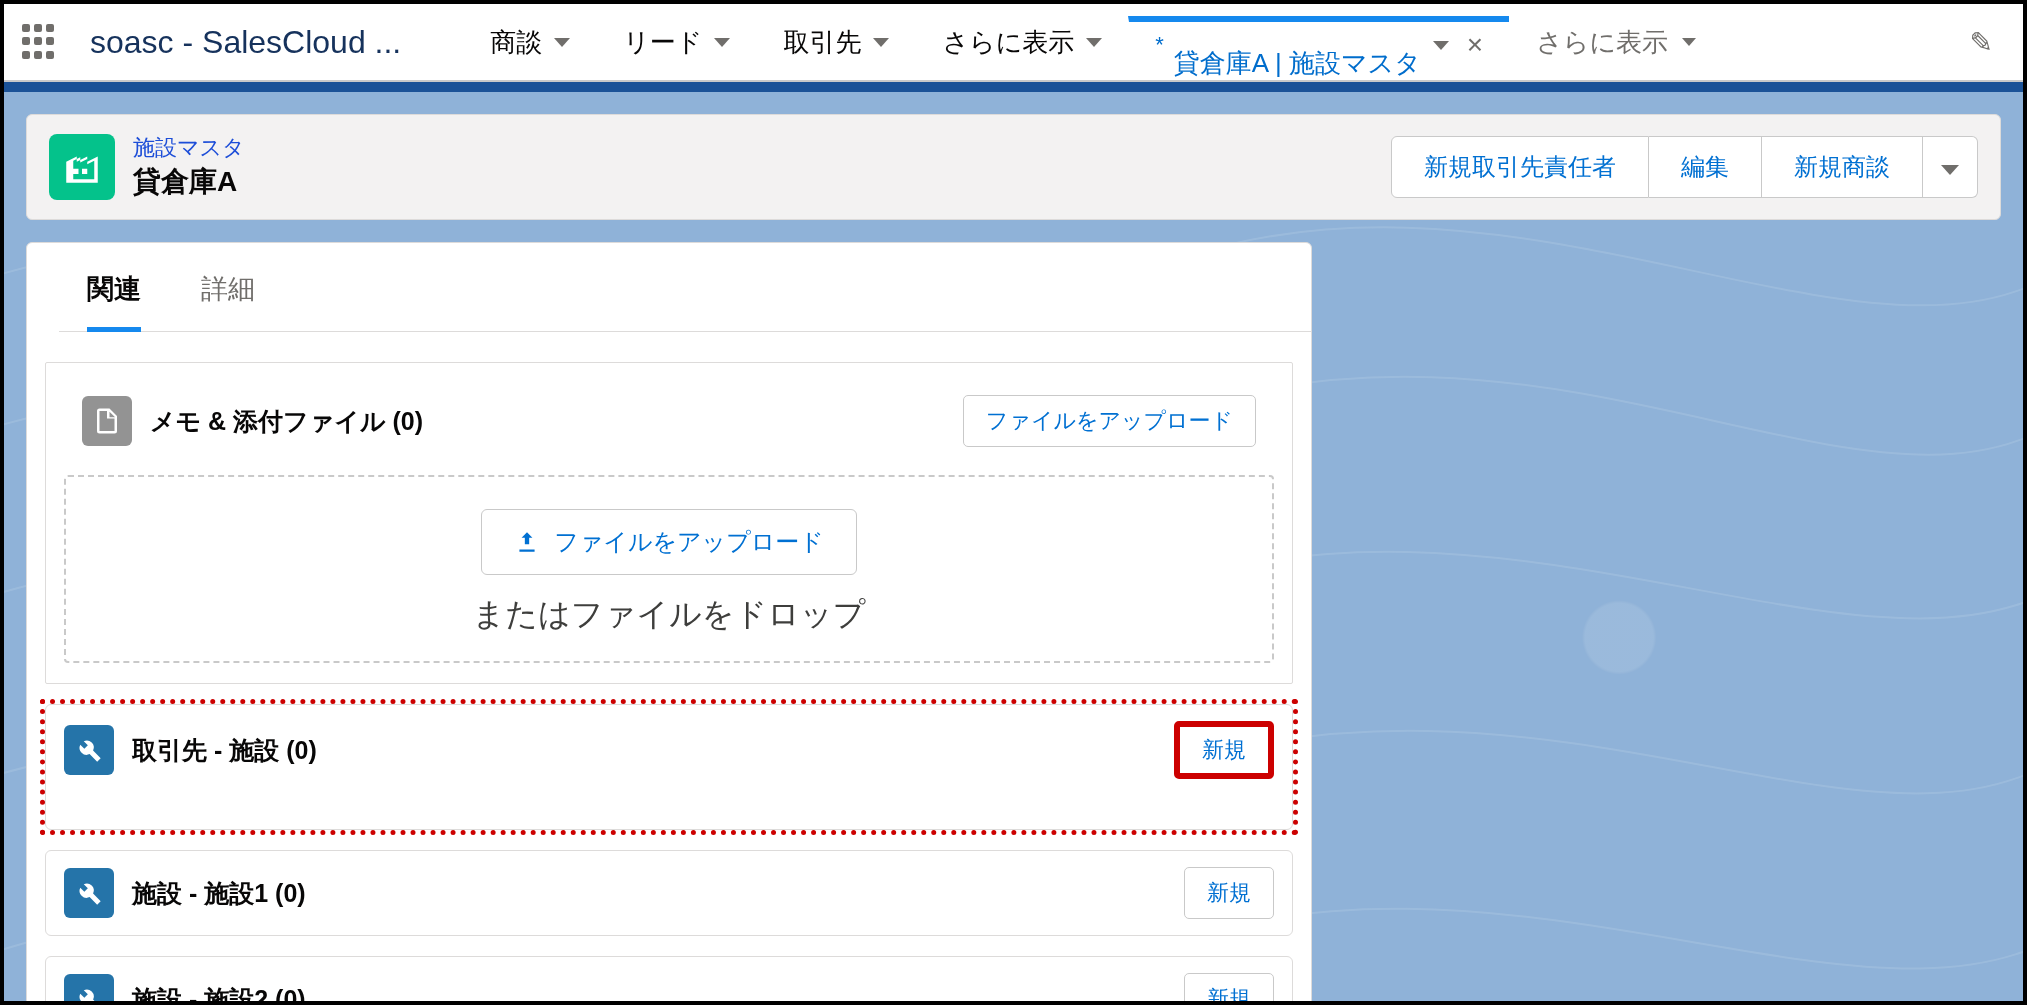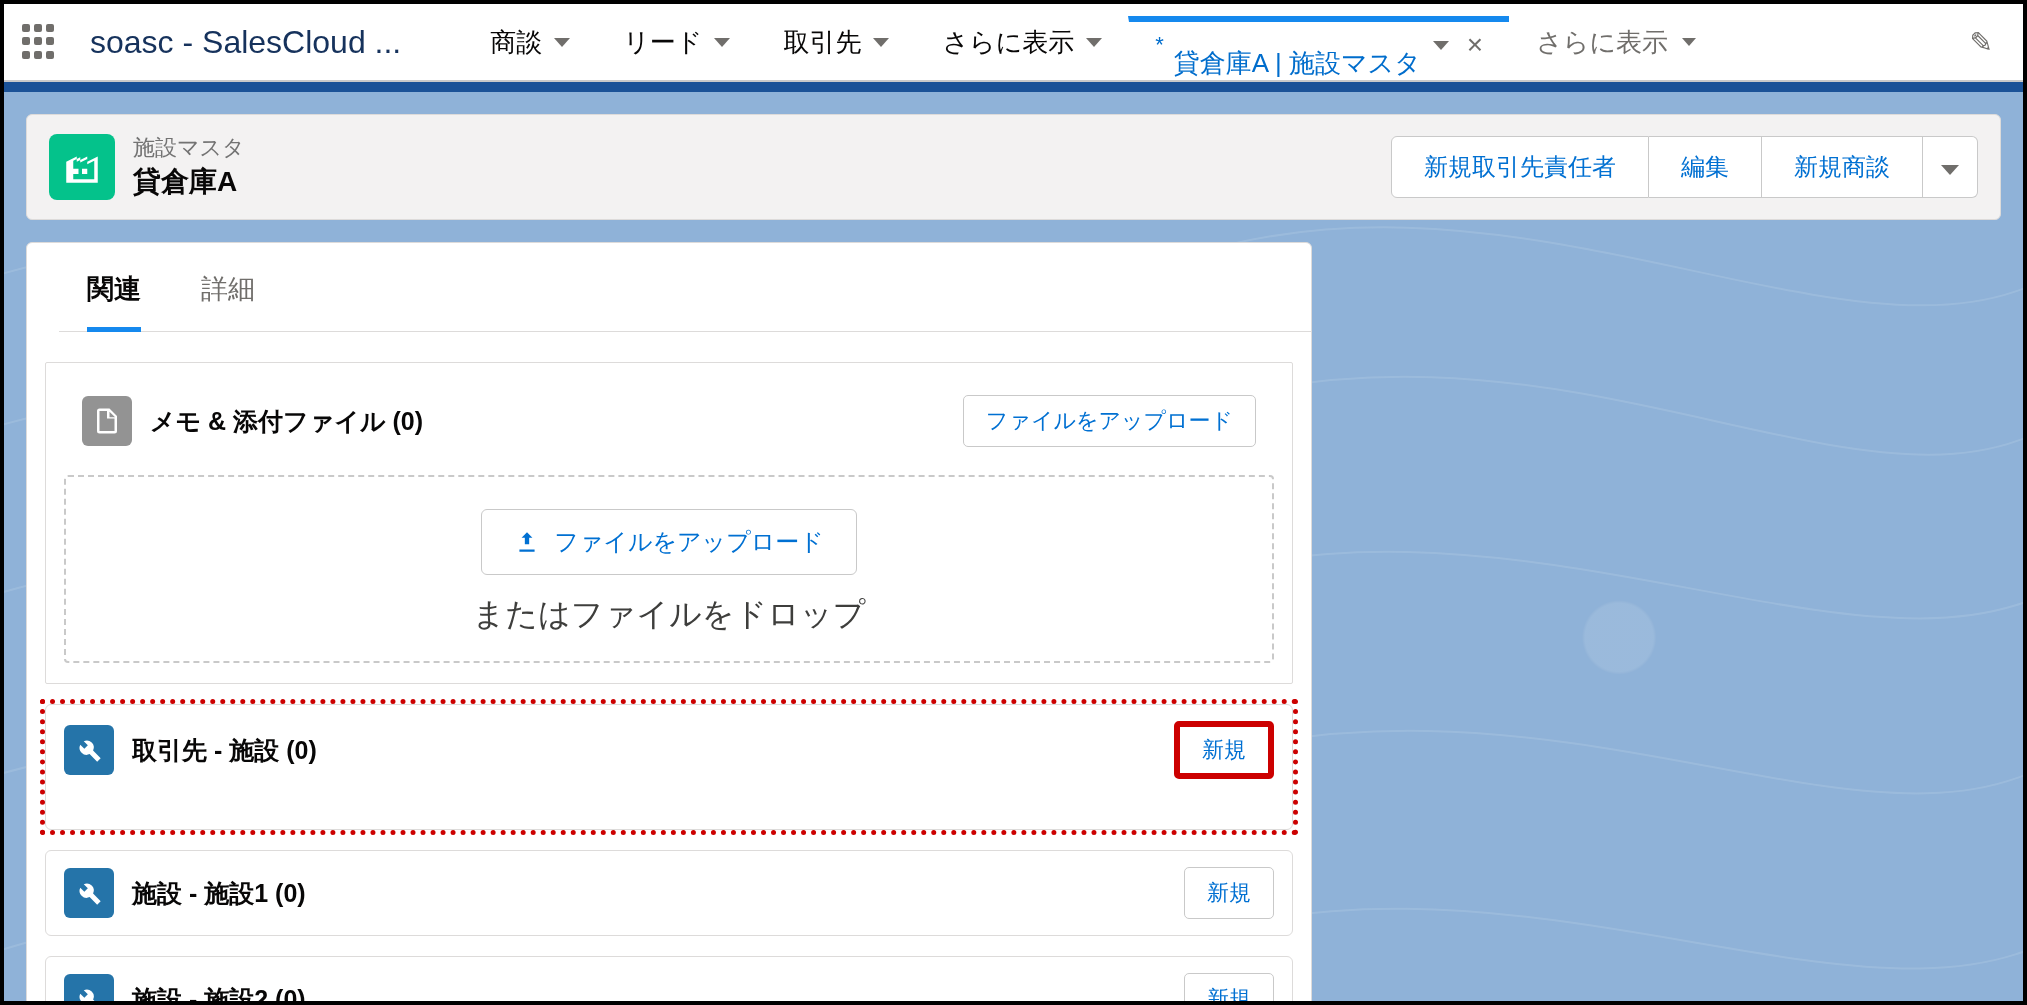--- a/index.html
+++ b/index.html
@@ -32,21 +32,21 @@
       radial-gradient(circle at 80% 60%, rgba(255,255,255,.12) 0 2%, transparent 2.2%),
       #8fb2d8;
       opacity:.9; }
     .canvas-bg svg { position:absolute; inset:0; opacity:.35; }
 
     
     .header-card { position:relative; margin: 22px; padding: 18px 22px; background:#f3f2f2; border:1px solid #dddbda; border-radius:6px; display:flex; align-items:center; justify-content:space-between; }
     .header-left { display:flex; align-items:center; gap:18px; }
     .hicon { width:66px; height:66px; border-radius:8px; background:#04c28b; display:flex; align-items:center; justify-content:center; }
     .hicon svg { width:42px; height:42px; }
-    .hlabels .eyebrow { font-size:22px; color:#737373; }
+    .hlabels .eyebrow { font-size:22px; color:#1d4ed8; }
     .hlabels .title { font-size:28px; font-weight:700; color:#080707; }
     .hactions { display:flex; gap:0; }
     .btn { background:#fff; border:1px solid #c9c9c9; color:#0070d2; font-size:24px; padding: 14px 32px; cursor:pointer; }
     .btn:first-child { border-radius:6px 0 0 6px; }
     .btn.caret { padding: 14px 18px; border-radius:0 6px 6px 0; }
     .btn:not(:first-child) { border-left:none; }
     .caret-down { display:inline-block; width:0; height:0; border-left:9px solid transparent; border-right:9px solid transparent; border-top:10px solid #706e6b; }
 
     
     .left-panel { position:relative; width: 1286px; margin: 10px 22px 22px 22px; background:#fff; border:1px solid #dddbda; border-radius:6px; padding: 0; }

